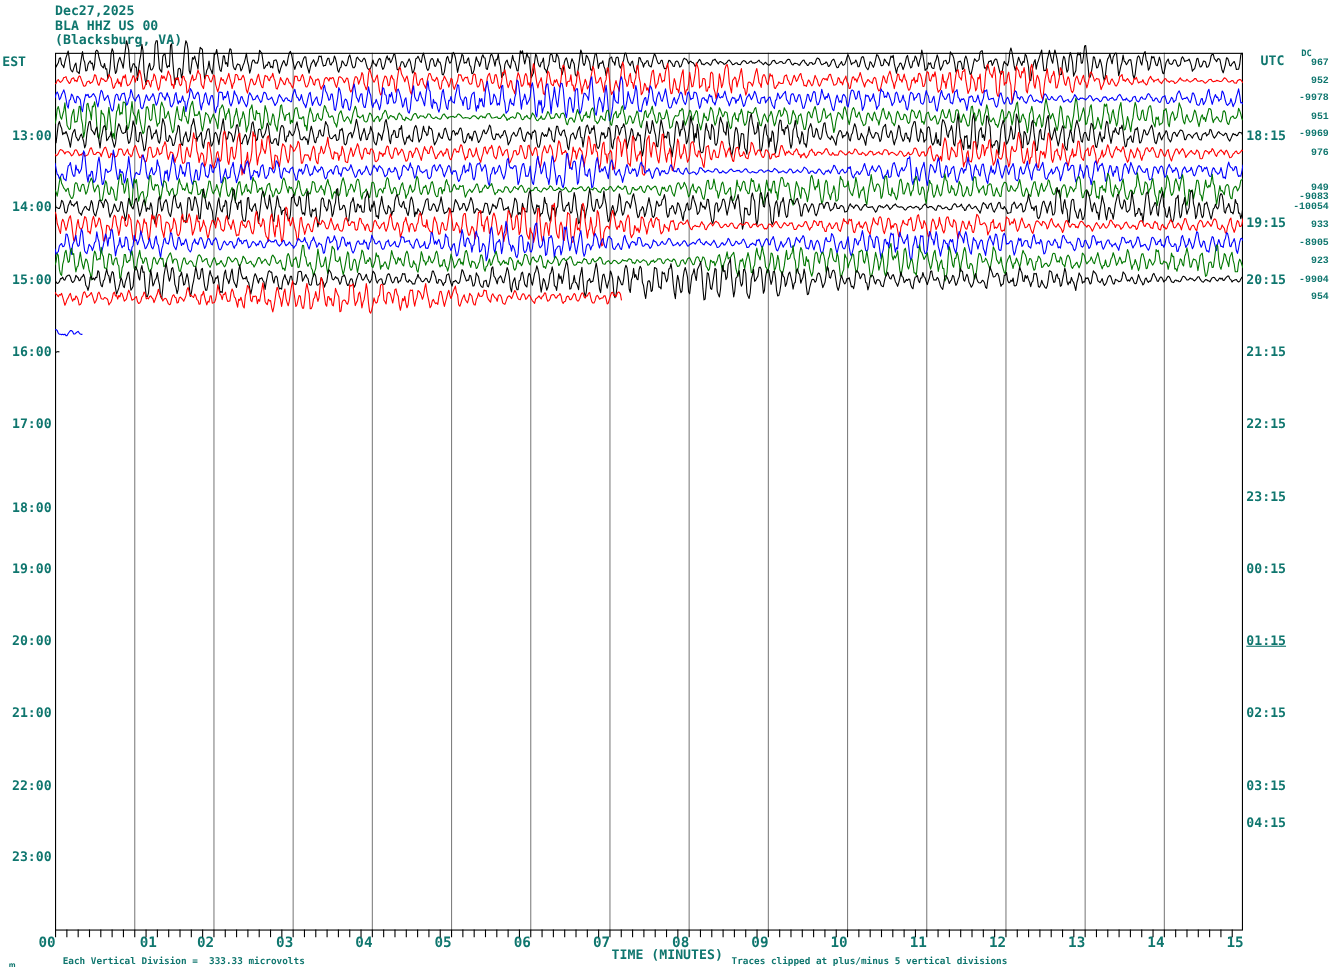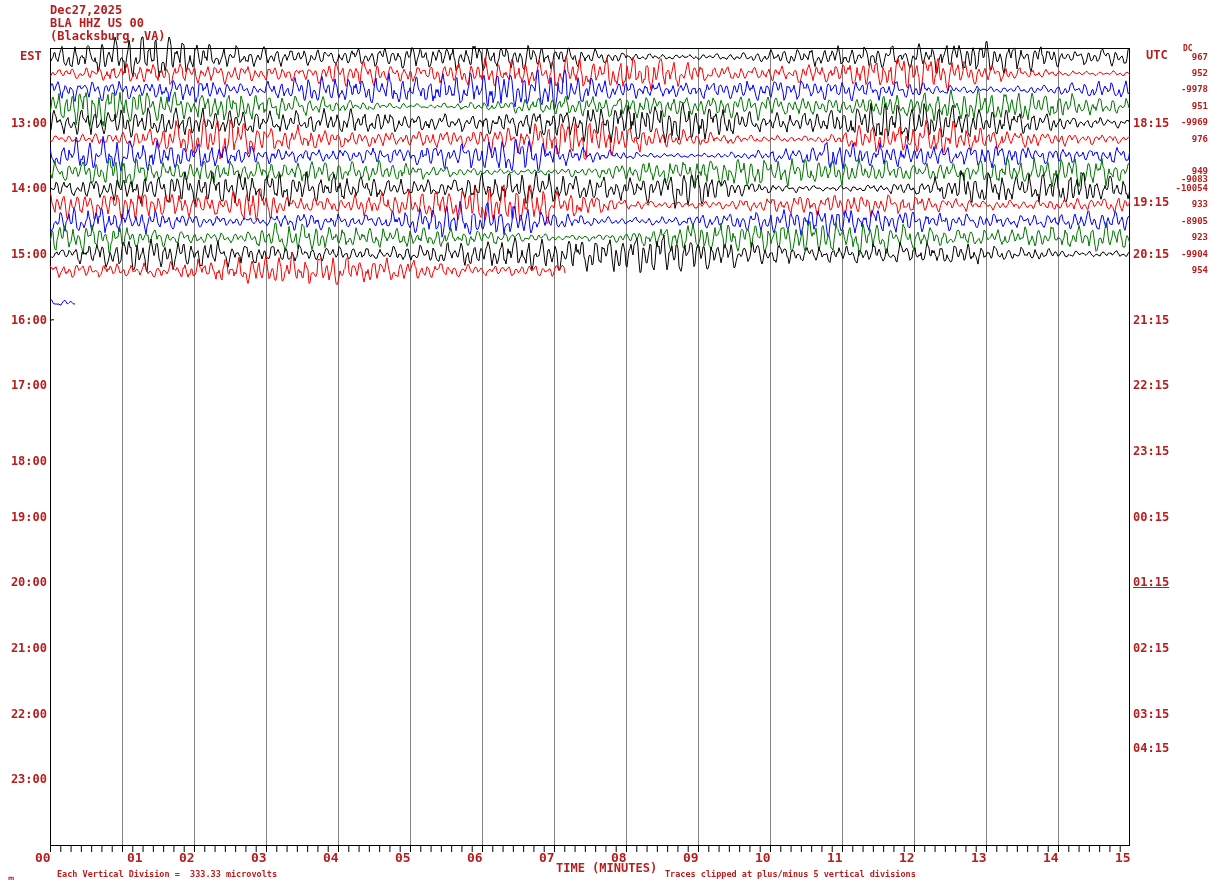--- a/index.html
+++ b/index.html
@@ -1,40 +1,40 @@
 <!DOCTYPE html>
 <html><head>
 <meta charset="utf-8">
 <style>
   html,body{margin:0;padding:0;background:#ffffff;}
   .screen{position:relative;width:1210px;height:886px;background:#ffffff;overflow:hidden;
-          font-family:"DejaVu Sans Mono","Liberation Mono",monospace;font-weight:bold;color:#b91c1c;}
+          font-family:"DejaVu Sans Mono","Liberation Mono",monospace;font-weight:bold;color:#0f766e;}
   .abs{position:absolute;white-space:pre;}
   .hdr{font-size:12px;line-height:13px;}
   .axis-corner{font-size:12px;}
   .hour-label{position:absolute;left:0;width:47px;text-align:right;font-size:12px;line-height:12px;}
   .utc-label{position:absolute;left:1133px;width:60px;text-align:left;font-size:12px;line-height:12px;}
-  .dc-value{position:absolute;left:1130px;width:78px;text-align:right;font-size:9px;line-height:9px;}
+  .dc-value{position:absolute;left:1130px;width:78px;text-align:right;font-size:9px;line-height:9px;font-family:Liberation Mono, monospace;}
   .dc-cap{font-size:8px;}
   .min-label{position:absolute;width:30px;font-size:13px;line-height:13px;top:851px;}
   .xtitle{font-size:12px;}
   .note{font-size:8.5px;}
   .corner-glyph{font-size:6px;font-family:"DejaVu Sans",sans-serif;}
   svg{position:absolute;left:50px;top:30px;}
 </style>
 </head>
 <body>
 
 <div class="screen">
 
   <div class="abs hdr" style="left:50px;top:4px;">Dec27,2025</div>
   <div class="abs hdr" style="left:50px;top:17px;">BLA HHZ US 00</div>
   <div class="abs hdr" style="left:50px;top:30px;">(Blacksburg, VA)</div>
 
-  <div class="abs axis-corner" style="left:20px;top:49px;text-align:center;">EST</div>
+  <div class="abs axis-corner" style="left:2px;top:49px;text-align:center;">EST</div>
   <div class="abs axis-corner" style="left:1146px;top:48px;">UTC</div>
   <div class="abs dc-cap" style="left:1183px;top:44px;">DC</div>
 
   <div id="left-hours">
       <div class="hour-label" style="top: 117px;">13:00</div>
       <div class="hour-label" style="top: 182px;">14:00</div>
       <div class="hour-label" style="top: 248px;">15:00</div>
       <div class="hour-label" style="top: 314px;">16:00</div>
       <div class="hour-label" style="top: 379px;">17:00</div>
       <div class="hour-label" style="top: 455px;">18:00</div>

